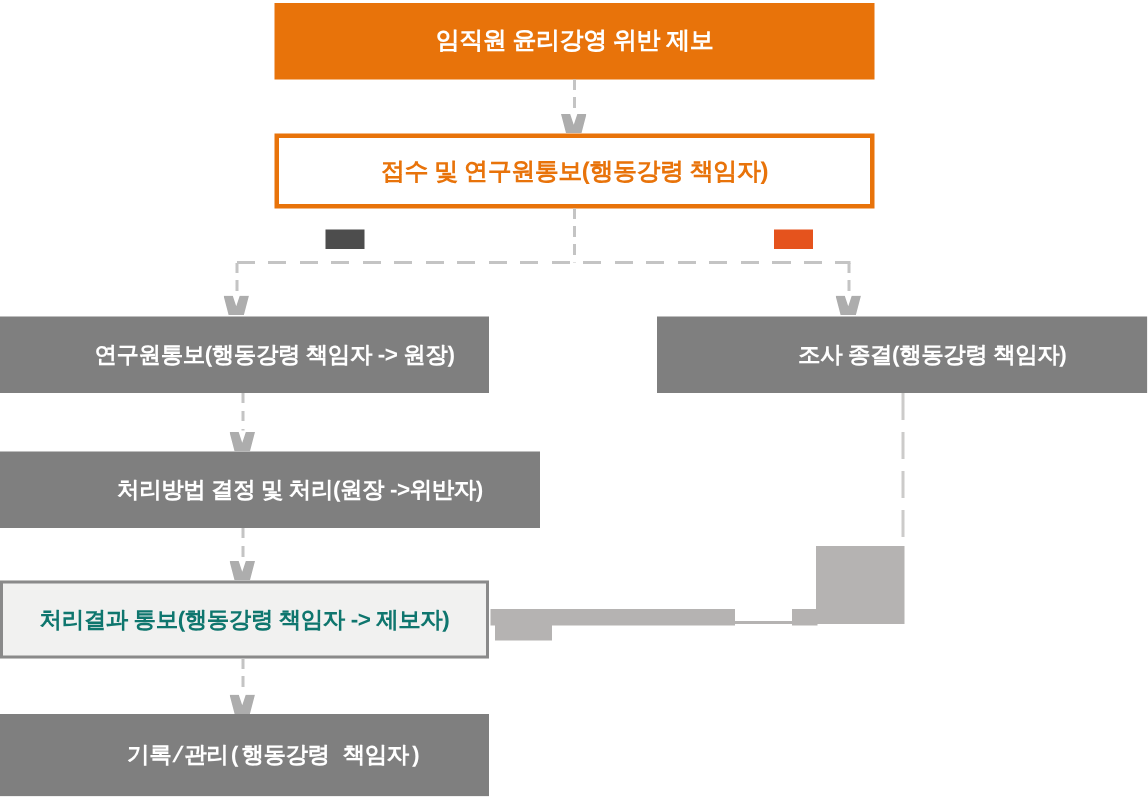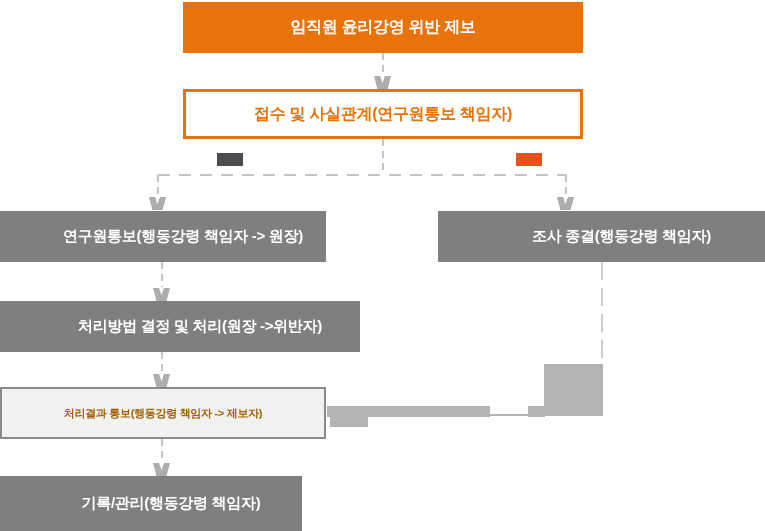--- a/index.html
+++ b/index.html
@@ -14,21 +14,21 @@
     position:absolute;
     display:flex;align-items:center;justify-content:center;
     text-align:center;
     font-weight:bold;
     box-sizing:border-box;
     letter-spacing:-0.3px;
   }
   .node--orange{background:#E8730A;color:#ffffff;font-size:16px;}
   .node--outline-orange{background:#ffffff;border:3px solid #E8730A;color:#E8730A;font-size:16px;}
   .node--gray{background:#7F7F7F;color:#ffffff;font-size:15px;padding-left:40px;}
-  .node--light{background:#F1F1F0;border:2px solid #8A8A8A;color:#a16207;font-size:11px;}
+  .node--light{background:#F1F1F0;border:2px solid #8A8A8A;color:#0f766e;font-size:15px;}
   .vdash{
     position:absolute;width:2px;
     background:repeating-linear-gradient(180deg,#C4C4C4 0 7px,transparent 7px 12px);
   }
   .vdash--long{
     background:repeating-linear-gradient(180deg,#CCCBCA 0 18px,transparent 18px 26px);
   }
   .hdash{
     position:absolute;height:2px;
     background:repeating-linear-gradient(90deg,#C4C4C4 0 12px,transparent 12px 21px);
@@ -48,21 +48,21 @@
 <div class="canvas">
 
   <div class="node node--orange" style="left:183px;top:2px;width:400px;height:51px;">
     <span>임직원 윤리강영 위반 제보</span>
   </div>
 
   <div class="vdash" style="left:382px;top:53px;height:23px;"></div>
   <div class="arrow" style="left:374px;top:76px;"></div>
 
   <div class="node node--outline-orange" style="left:183px;top:89px;width:400px;height:50px;">
-    <span>접수 및 사실관계(연구원통보 책임자)</span>
+    <span>접수 및 연구원통보(행동강령 책임자)</span>
   </div>
 
   <div class="chip chip--dark" style="left:217px;top:153px;"></div>
   <div class="chip chip--orange" style="left:516px;top:153px;"></div>
 
   <div class="vdash" style="left:382px;top:139px;height:36px;"></div>
   <div class="hdash" style="left:158px;top:174px;width:409px;"></div>
   <div class="vdash" style="left:157px;top:175px;height:22px;"></div>
   <div class="vdash" style="left:565px;top:175px;height:22px;"></div>
   <div class="arrow" style="left:149px;top:197px;"></div>
@@ -82,21 +82,21 @@
   <div class="vdash" style="left:161px;top:352px;height:21px;"></div>
   <div class="arrow" style="left:153px;top:374px;"></div>
 
   <div class="node node--light" style="left:0;top:387px;width:326px;height:52px;">
     <span>처리결과 통보(행동강령 책임자 -&gt; 제보자)</span>
   </div>
 
   <div class="vdash" style="left:161px;top:439px;height:22px;"></div>
   <div class="arrow" style="left:153px;top:463px;"></div>
 
-  <div class="node node--gray" style="left:0;top:476px;width:302px;height:55px;">
+  <div class="node node--gray" style="left:0;top:476px;width:326px;height:55px;font-family:Liberation Mono, monospace;">
     <span>기록/관리(행동강령 책임자)</span>
   </div>
 
   <div class="node node--gray" style="left:438px;top:211px;width:327px;height:51px;">
     <span>조사 종결(행동강령 책임자)</span>
   </div>
 
   <div class="vdash vdash--long" style="left:601px;top:262px;height:100px;"></div>
   <div class="block" style="left:544px;top:364px;width:59px;height:52px;"></div>
   <div class="block" style="left:327px;top:406px;width:163px;height:11px;"></div>

